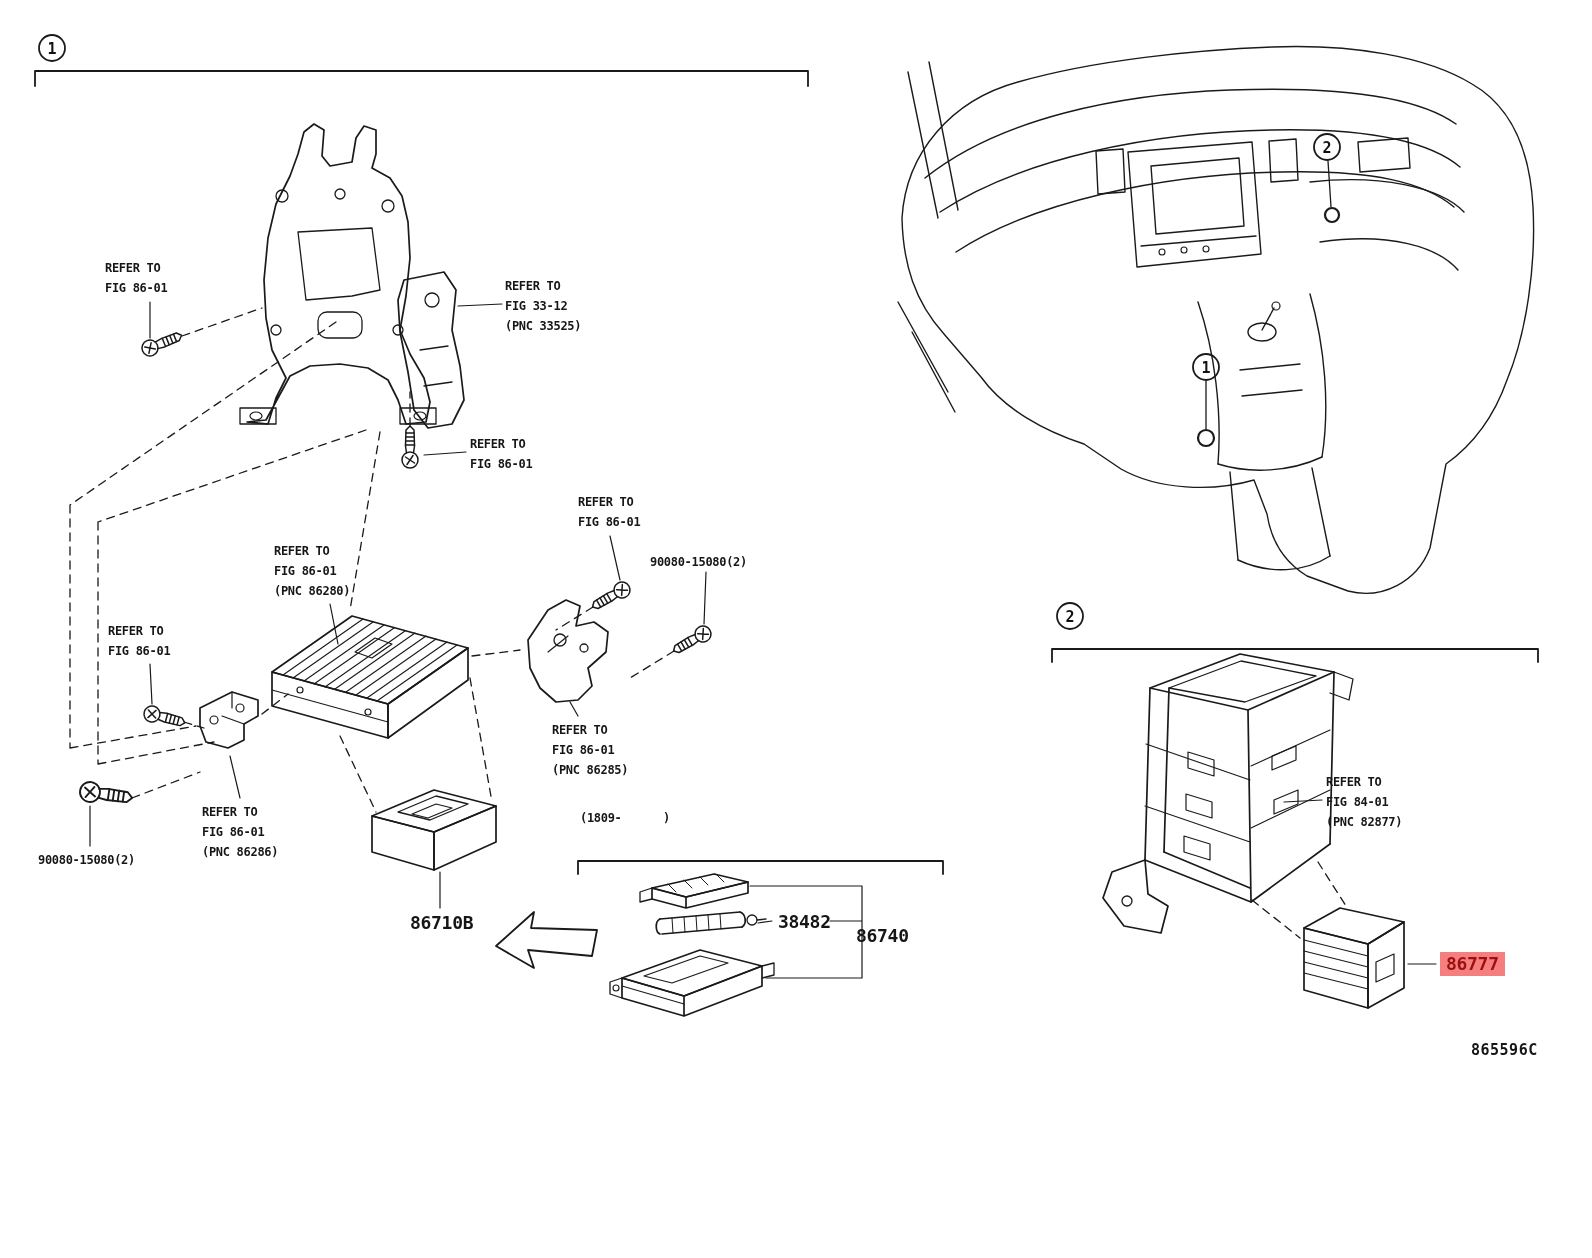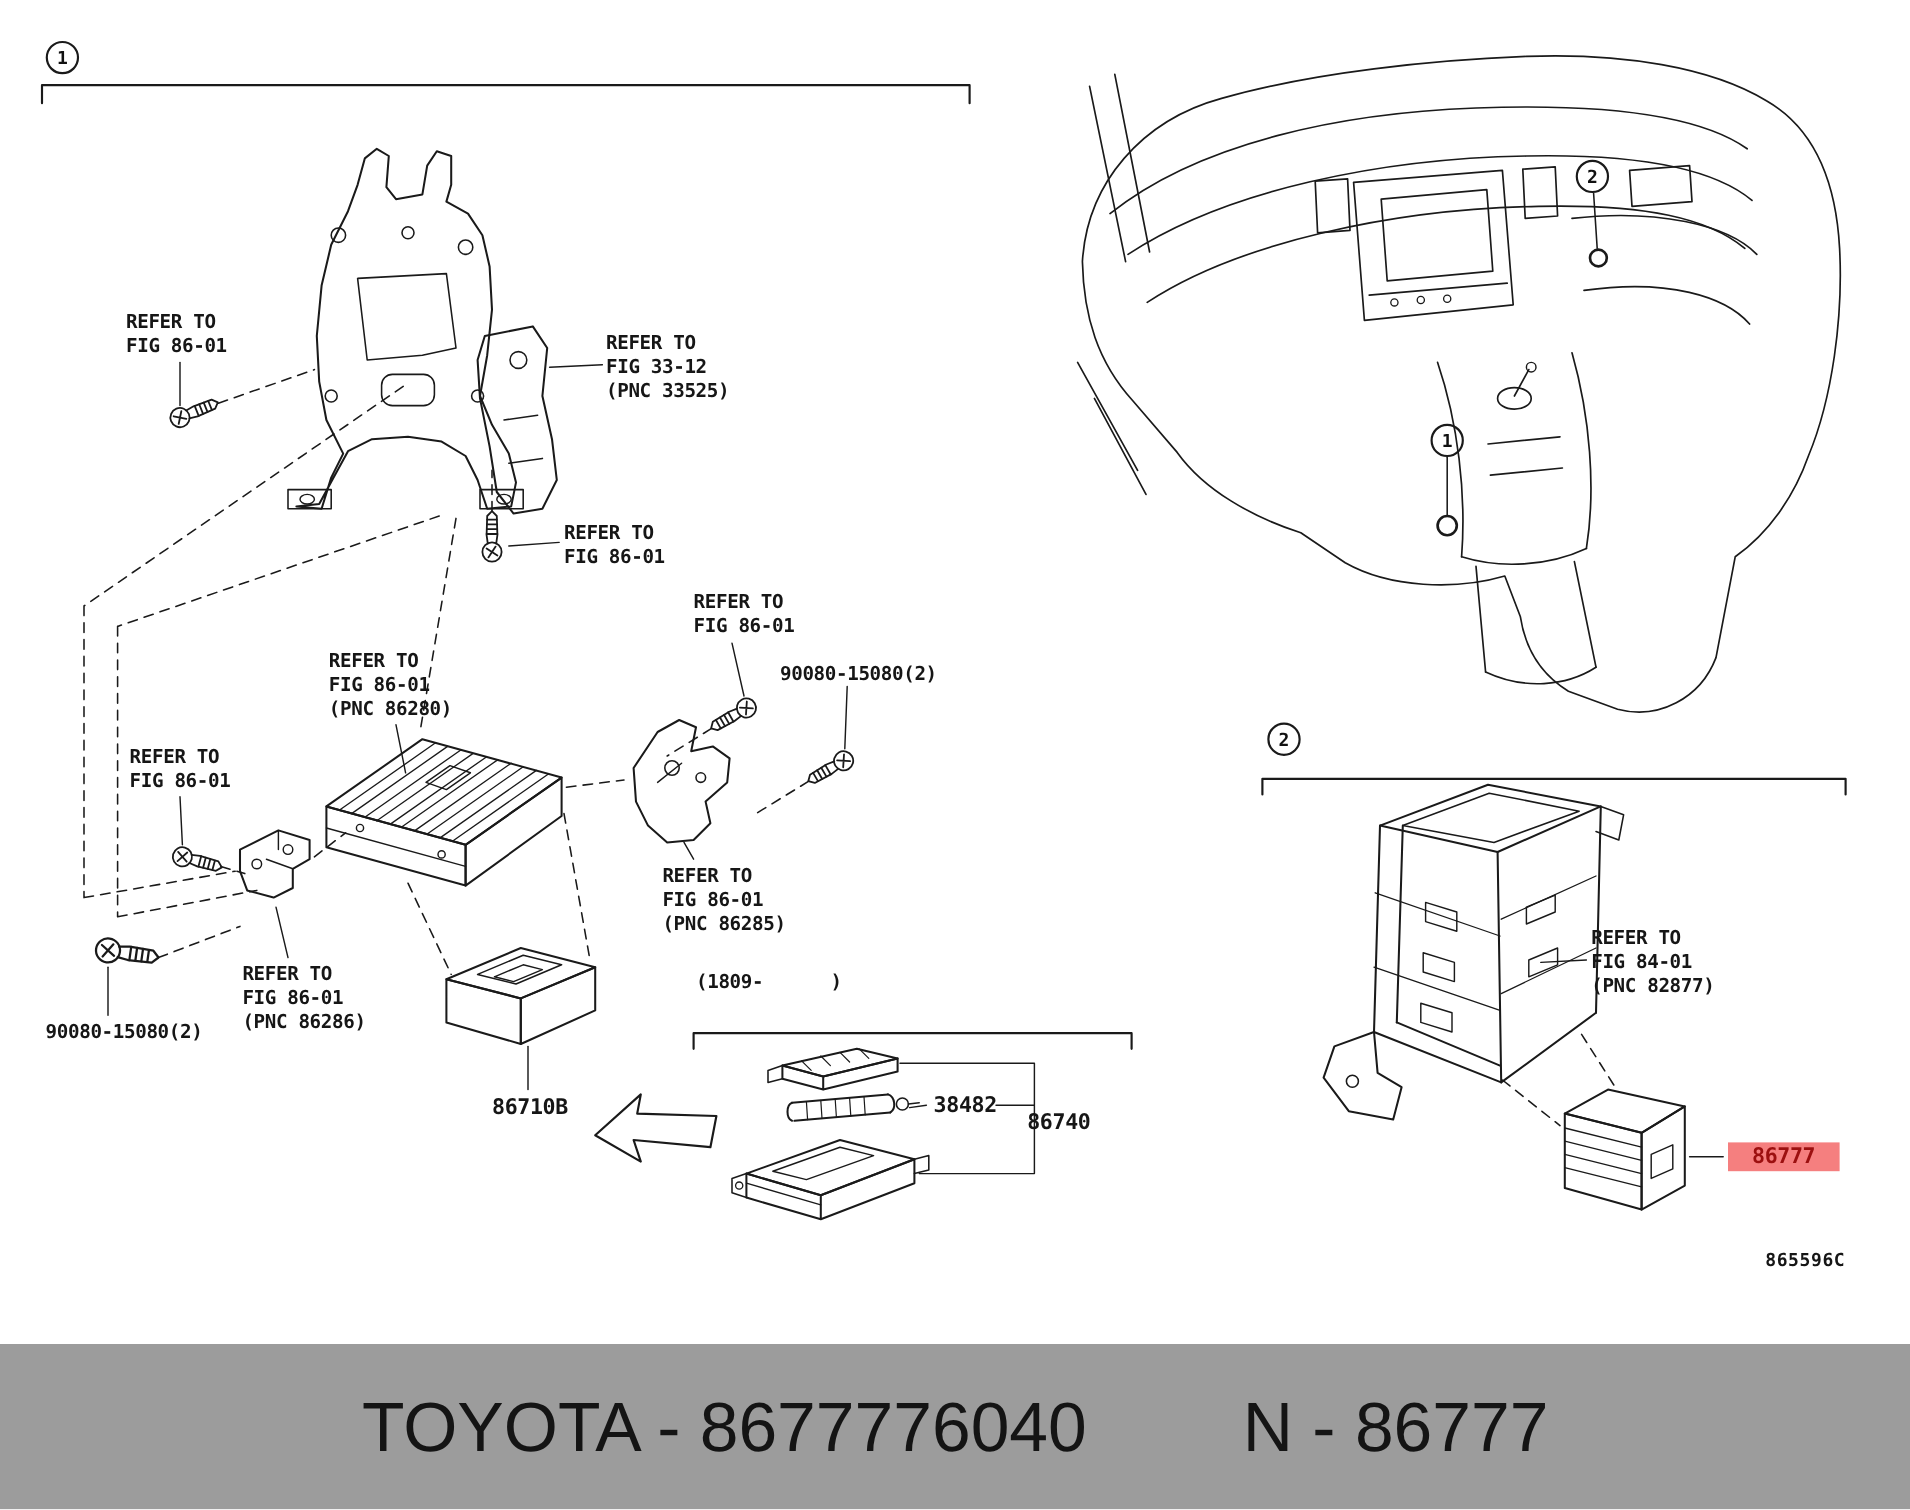--- a/index.html
+++ b/index.html
@@ -2,24 +2,24 @@
 <html><head>
 <meta charset="utf-8">
 <style>
   * { margin:0; padding:0; box-sizing:border-box; }
   html,body { width:1592px; height:1258px; background:#ffffff; }
   .page { position:relative; width:1592px; height:1258px; background:#ffffff; overflow:hidden;
           font-family:"DejaVu Sans Mono", monospace; }
   .art { position:absolute; left:0; top:0; }
   svg { stroke:#1a1a1a; fill:none; stroke-linecap:round; stroke-linejoin:round; }
   .lbl { position:absolute; font-family:"DejaVu Sans Mono", monospace; font-weight:700;
-         font-size:16px; line-height:20px; letter-spacing:-0.3px; color:#161616; white-space:pre; }
+         font-size:12px; line-height:20px; letter-spacing:-0.3px; color:#161616; white-space:pre; }
   .part { font-size:18px; line-height:22px; }
   .code { font-size:15px; letter-spacing:0.5px; }
-  .hl { background:#f57f7f; color:#9c1010; padding:2px 20px; font-size:18px; }
+  .hl { background:#f57f7f; color:#9c1010; padding:2px 6px; font-size:18px; }
   .svgtxt { fill:#111; stroke:none; font-family:"DejaVu Sans Mono", monospace;
             font-weight:700; font-size:15px; text-anchor:middle; }
   .footer { position:absolute; left:0; top:1120px; width:1592px; height:138px; background:#9c9c9c;
             display:flex; align-items:center; justify-content:center; gap:130px;
             font-family:"Liberation Sans", sans-serif; font-size:58px; color:#141414; }
 </style>
 </head>
 <body>
 
 <div class="page">
@@ -266,18 +266,14 @@
   <div class="lbl part" style="left:410px; top:912px;">86710B</div>
   <div class="lbl" style="left:580px; top:808px;">(1809-      )</div>
   <div class="lbl part" style="left:778px; top:911px;">38482</div>
   <div class="lbl part" style="left:856px; top:925px;">86740</div>
   <div class="lbl" style="left:1326px; top:772px;">REFER TO
 FIG 84-01
 (PNC 82877)</div>
   <div class="lbl hl" style="left:1440px; top:952px;">86777</div>
   <div class="lbl code" style="left:1455px; top:1040px;margin-left:16px;">865596C</div>
 
-  <div class="footer">
-    <span>TOYOTA - 8677776040</span>
-    <span>N - 86777</span>
-  </div>
 
 </div>
 
 </body></html>

